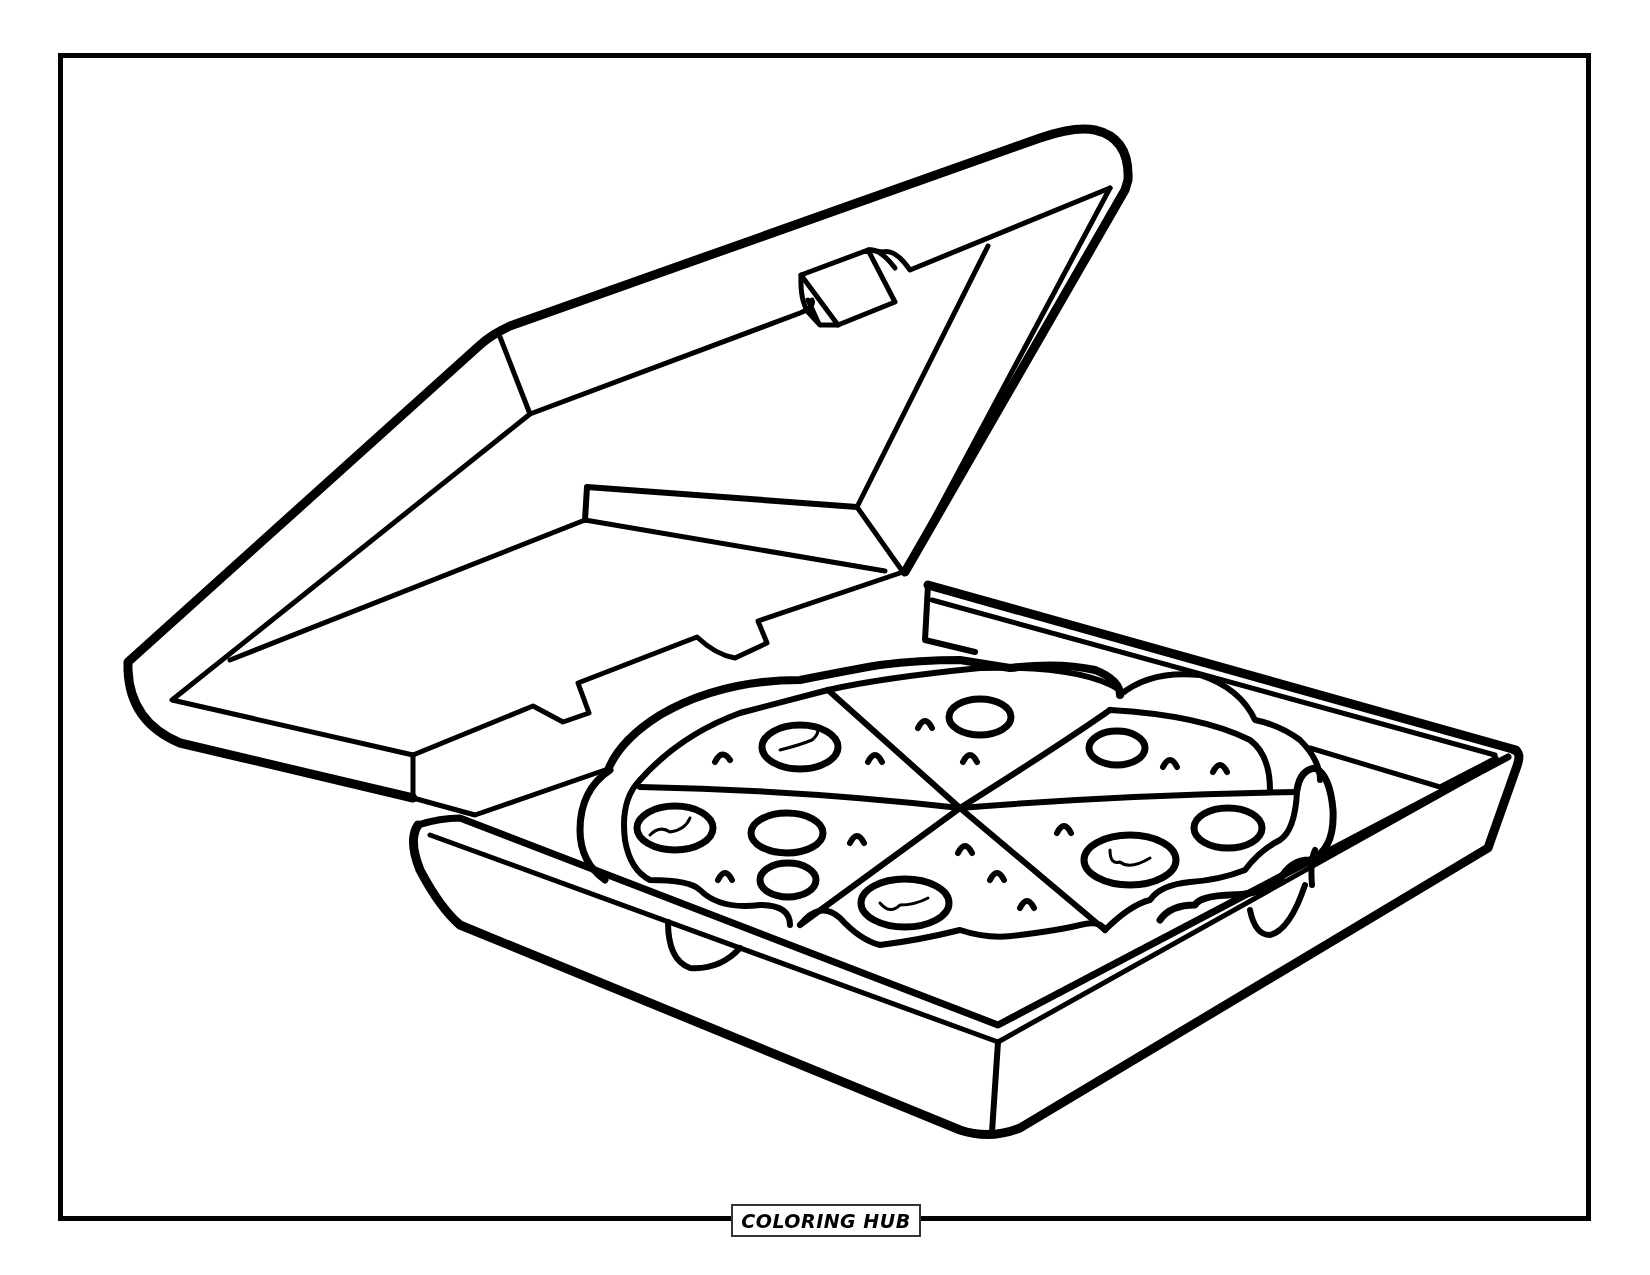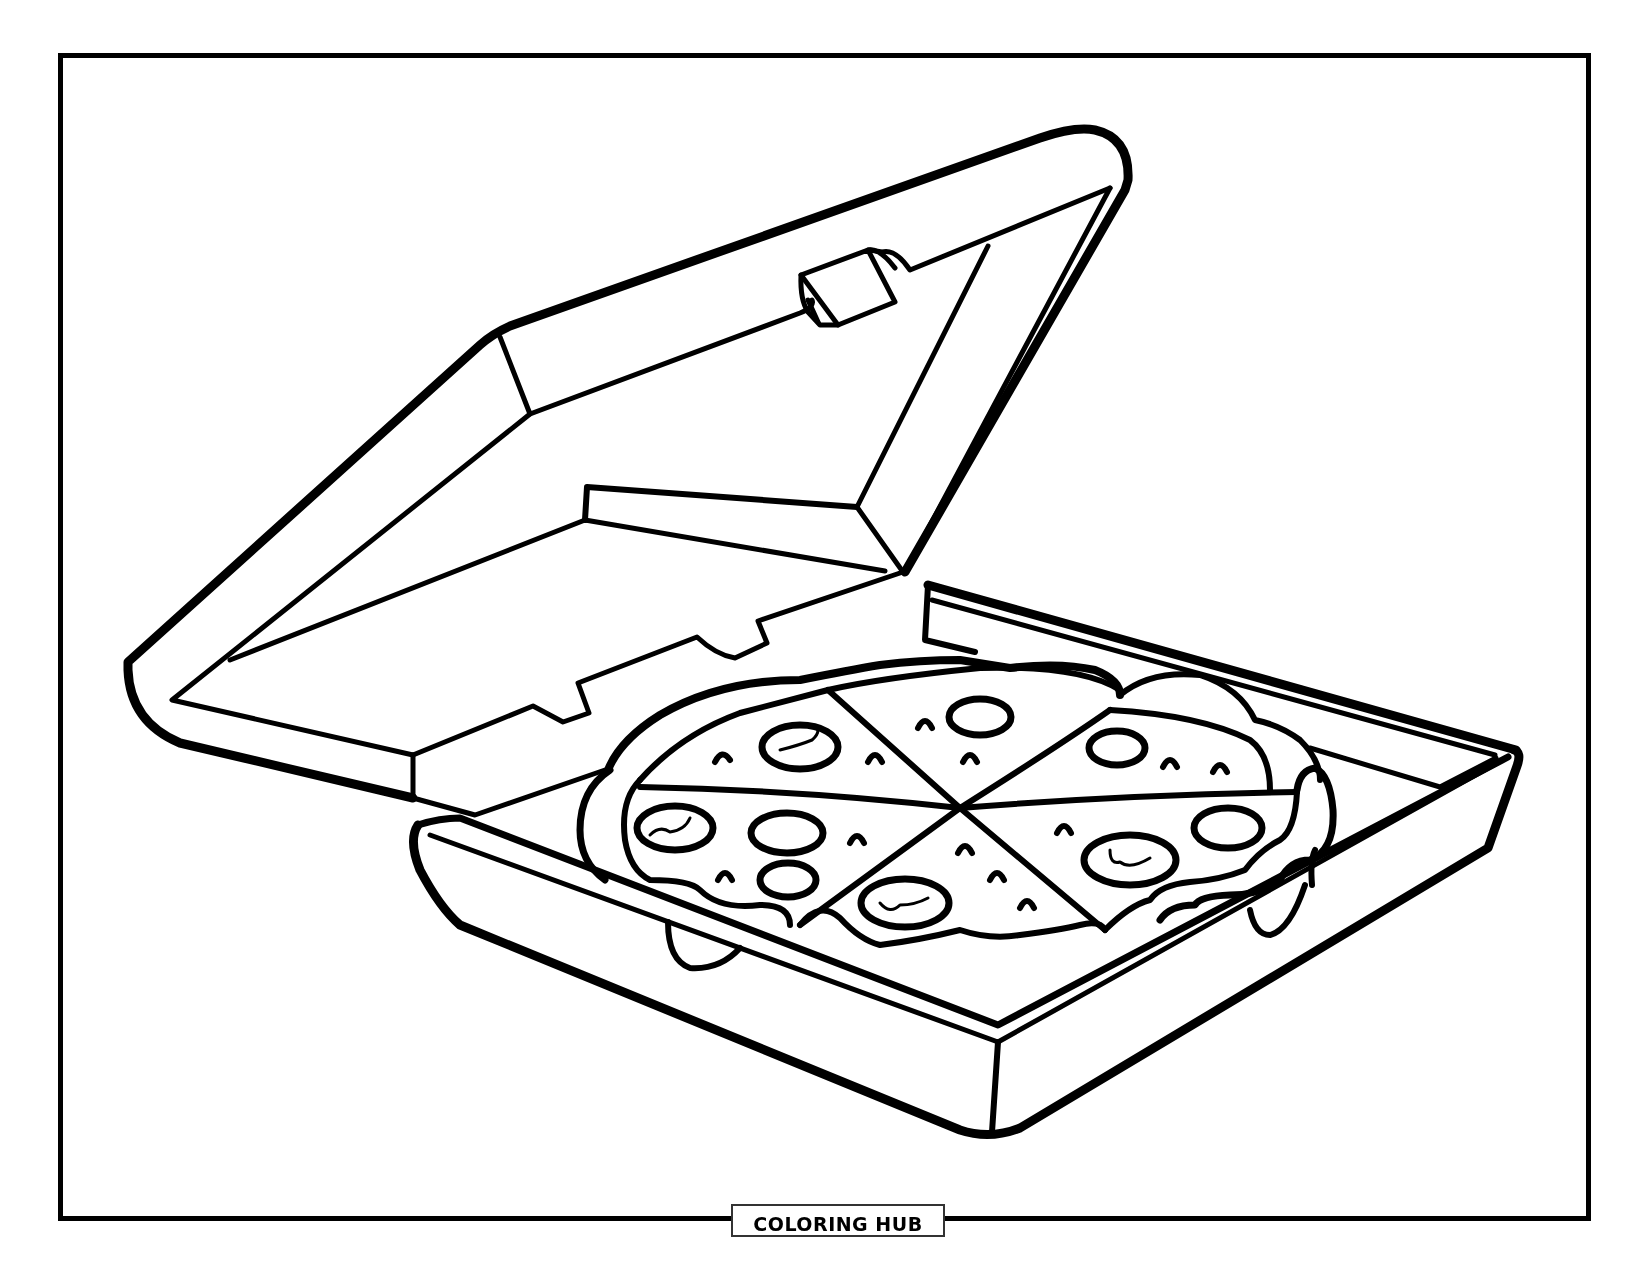--- a/index.html
+++ b/index.html
@@ -1,19 +1,19 @@
 <!DOCTYPE html>
 <html><head>
   <meta charset="utf-8">
   <style>
     html, body { margin: 0; padding: 0; background: #ffffff; }
     body { width: 1650px; height: 1275px; position: relative; overflow: hidden; font-family: "DejaVu Sans", sans-serif; }
     .frame { position: absolute; left: 58px; top: 53px; width: 1533px; height: 1168px; border: 5px solid #000; box-sizing: border-box; }
     .art { position: absolute; left: 0; top: 0; width: 1650px; height: 1275px; }
-    .brand { position: absolute; left: 731px; top: 1204px; width: 214px; height: 33px; background: #fff; border: 2px solid #333; box-sizing: border-box; display: flex; align-items: flex-end; justify-content: center; }
+    .brand { position: absolute; left: 731px; top: 1204px; width: 190px; height: 33px; background: #fff; border: 2px solid #333; box-sizing: border-box; display: flex; align-items: center; justify-content: center; font-style: italic; }
     .brand span { font-family: "DejaVu Sans", sans-serif; font-weight: bold; font-size: 19px; letter-spacing: 0.5px; color: #000; }
   </style>
 </head>
 <body>
 
 <div class="frame"></div>
 
 <svg class="art" viewBox="0 0 1650 1275" xmlns="http://www.w3.org/2000/svg" fill="none" stroke="#000" stroke-linejoin="round" stroke-linecap="round">
 
   <g>

